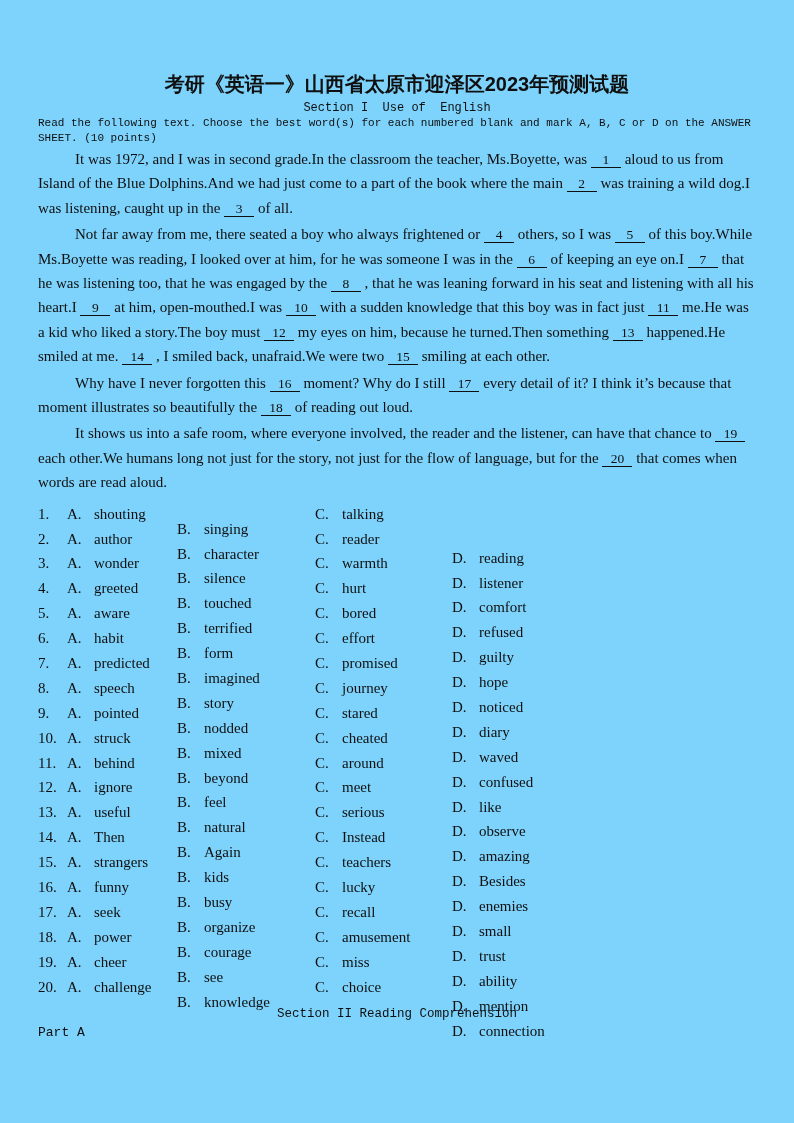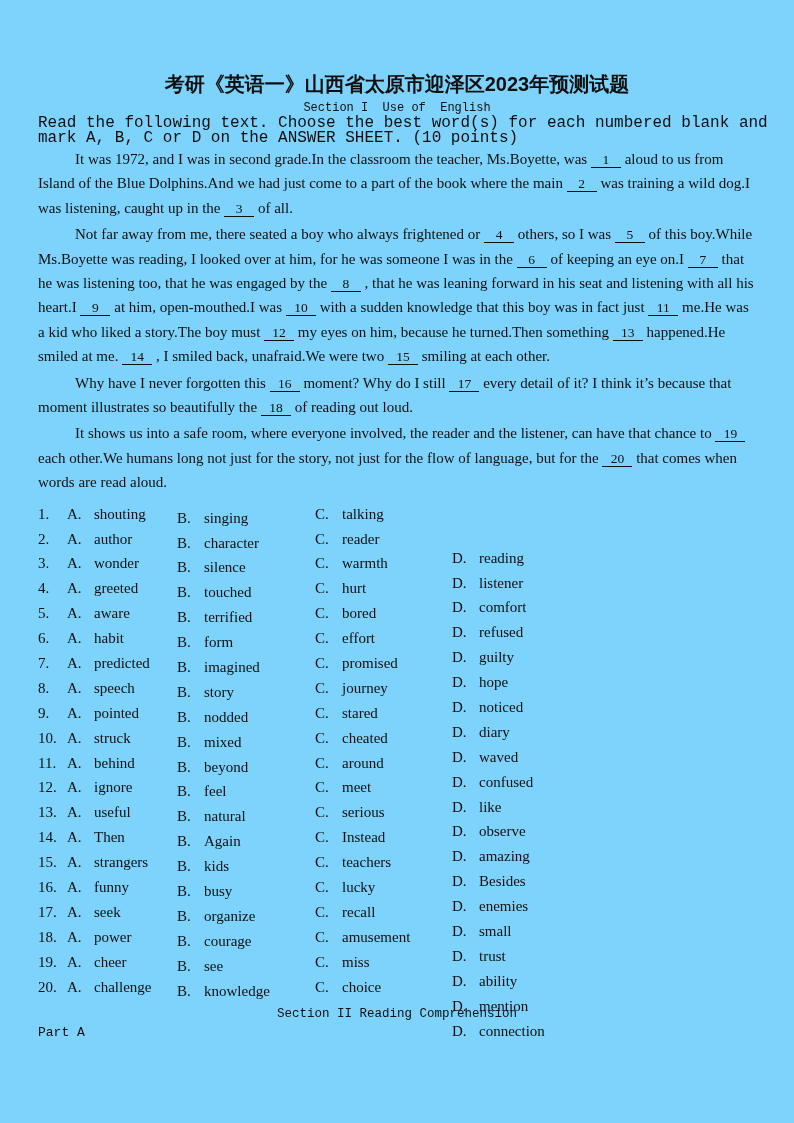--- a/index.html
+++ b/index.html
@@ -29,21 +29,21 @@
   }
   .dir-label{
     margin-top:6px;
     font-family:"Liberation Mono",monospace;
     font-weight:bold;
     font-size:13px;line-height:15px;
   }
   .dir-text{
     width:736px;
     font-family:"Liberation Mono",monospace;
-    font-size:16px;line-height:14.5px;
+    font-size:11px;line-height:14.5px;
   }
   .passage{margin-top:2px;}
   .para{
     margin:2px 0 0;
     font-family:"Liberation Serif",serif;
     font-size:15px;line-height:24.4px;
     text-indent:37px;
   }
   .blank{
     display:inline-block;
@@ -57,21 +57,21 @@
   .questions{margin-top:7px;}
   .q-row{
     position:relative;
     height:24.9px;line-height:24.9px;
     font-family:"Liberation Serif",serif;
     font-size:15px;
     white-space:nowrap;
   }
   .q-num{display:inline-block;min-width:29px;}
   .letter{display:inline-block;width:27px;}
-  .opt-1{position:absolute;left:139px;top:4px;}
+  .opt-1{position:absolute;left:139px;top:15px;}
   .opt-2{position:absolute;left:277px;top:0;}
   .opt-3{position:absolute;left:414px;top:0;margin-top:44px;}
   .s2-heading{
     margin-top:6px;
     text-align:center;
     font-family:"Liberation Mono",monospace;
     font-size:12.5px;line-height:16px;
   }
   .part-label{
     margin-top:3px;

